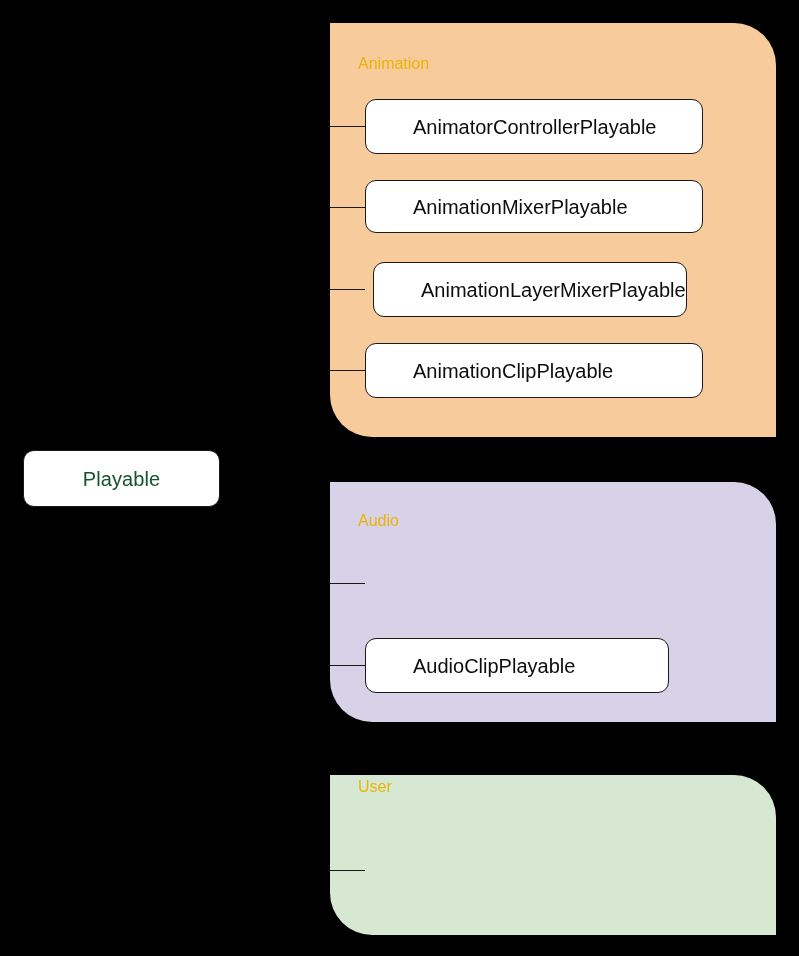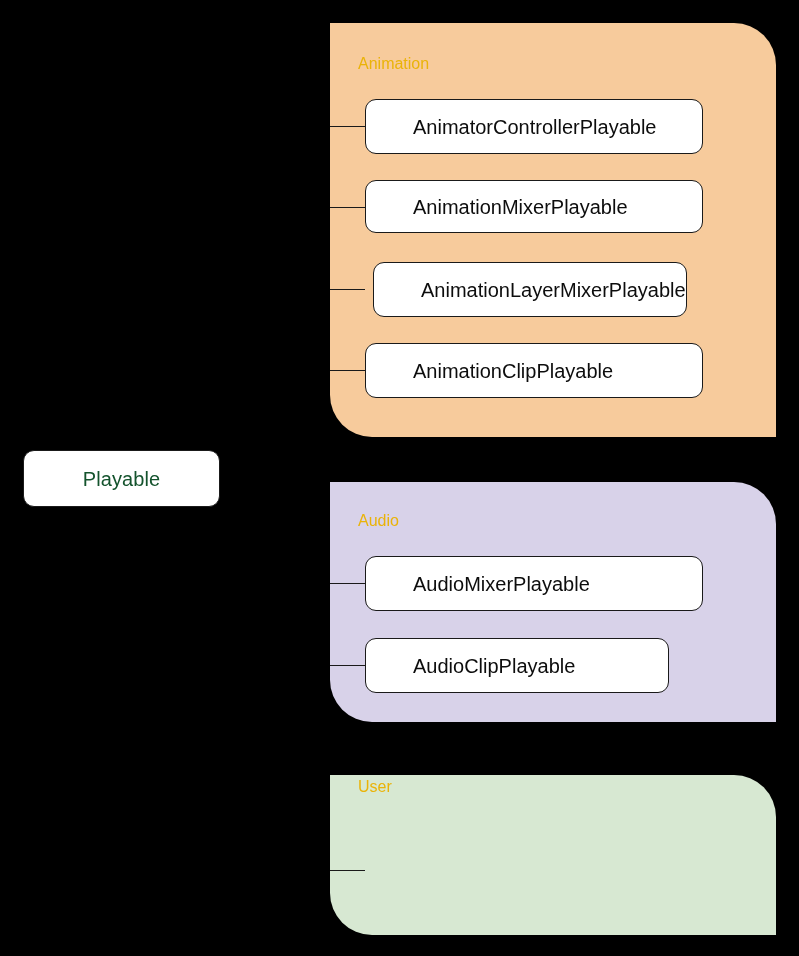--- a/index.html
+++ b/index.html
@@ -100,23 +100,20 @@
       <span class="leaf-label">AnimationMixerPlayable</span>
     </div>
     <div class="leaf" style="left: 365px; top: 262px; width: 314px; height: 55px; margin-left: 8px;">
       <span class="leaf-label">AnimationLayerMixerPlayable</span>
     </div>
     <div class="leaf" style="left: 365px; top: 343px; width: 338px; height: 55px;">
       <span class="leaf-label">AnimationClipPlayable</span>
     </div>
     <div class="group" style="left: 330px; top: 482px; width: 446px; height: 240px; background: rgb(216, 210, 233);"></div>
     <div class="group-title" style="left: 358px; top: 513px;">Audio</div>
-    <div class="leaf" style="left: 365px; top: 556px; width: 338px; height: 55px;">
-      <span class="leaf-label">AudioMixerPlayable</span>
-    </div>
     <div class="leaf" style="left: 365px; top: 638px; width: 304px; height: 55px;">
       <span class="leaf-label">AudioClipPlayable</span>
     </div>
     <div class="group" style="left: 330px; top: 775px; width: 446px; height: 160px; background: rgb(215, 232, 210);"></div>
     <div class="group-title" style="left: 358px; top: 779px;">User</div>
     <div class="connector" style="left: 330px; top: 126px; width: 35px;"></div>
     <div class="connector" style="left: 330px; top: 207px; width: 35px;"></div>
     <div class="connector" style="left: 330px; top: 289px; width: 35px;"></div>
     <div class="connector" style="left: 330px; top: 370px; width: 35px;"></div>
     <div class="connector" style="left: 330px; top: 583px; width: 35px;"></div>

